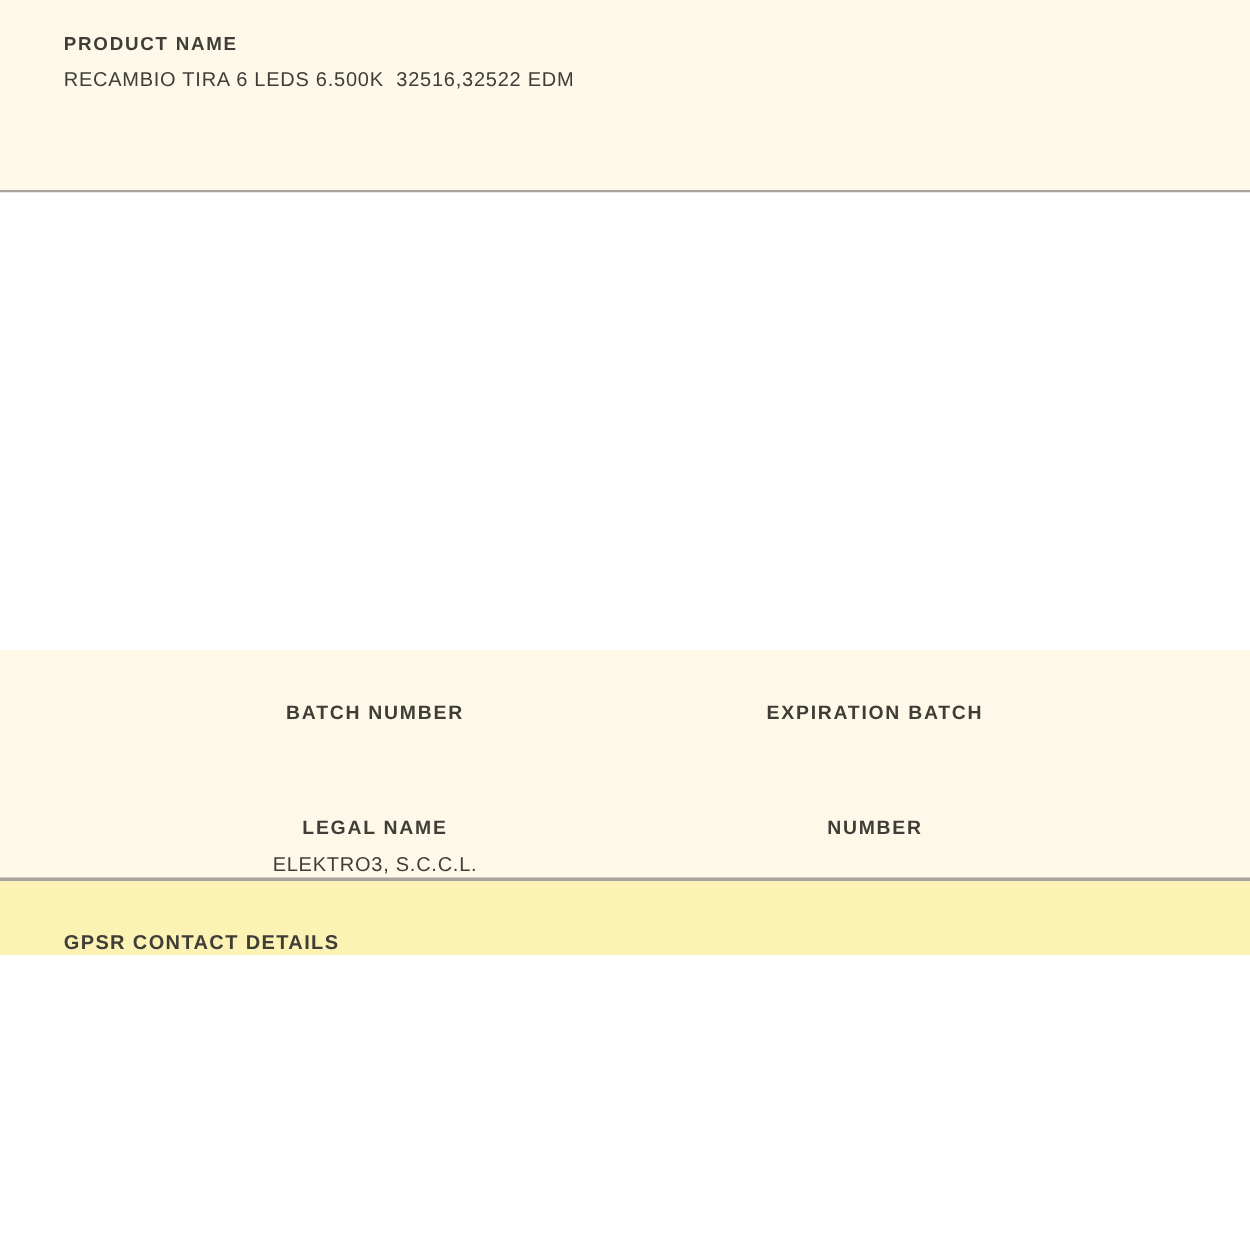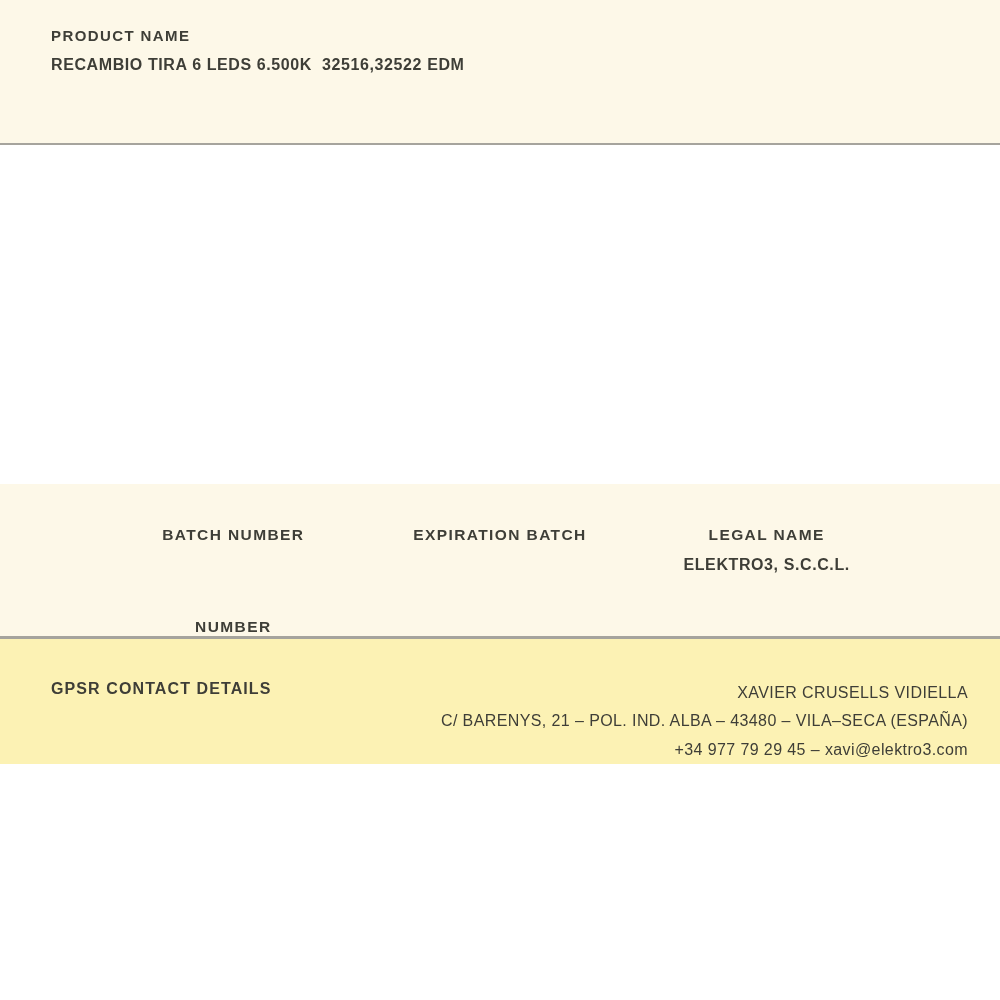--- a/index.html
+++ b/index.html
@@ -29,41 +29,40 @@
     font-size: 15px;
     font-weight: bold;
     letter-spacing: 1.4px;
     line-height: 18px;
   }
   .field-value {
     font-size: 16px;
     letter-spacing: 0.6px;
     line-height: 19px;
     white-space: pre;
-    font-weight: bold;
   }
   .section-top .field-value { margin-top: 10px; }
   .section-top .ean-block { margin-top: 44px; }
 
   
   .section-middle {
     height: 458px;
     background: #FFFFFF;
   }
 
   
   .section-fields {
     height: 199px;
     background: #FDF8E8;
     border-bottom: 3px solid #A6A49D;
     padding: 26px 100px 0 100px;
   }
   .fields-grid {
     display: grid;
-    grid-template-columns: 1fr 1fr 1fr;
+    grid-template-columns: 1fr 1fr;
     grid-template-rows: 92px auto;
     margin-top: 16px;
   }
   .field-cell { text-align: center; }
   .field-cell .field-label { font-size: 15.5px; }
   .field-cell .field-value { margin-top: 11px; white-space: normal; }
 
   
   .section-contact {
     flex: 1;
@@ -117,20 +116,15 @@
         <div class="field-value">ELEKTRO3, S.C.C.L.</div>
       </div>
       <div class="field-cell">
         <div class="field-label">NUMBER</div>
       </div>
     </div>
   </div>
 
   <div class="section-contact">
     <div class="gpsr-label">GPSR CONTACT DETAILS</div>
-    <div class="contact-lines">
-      <span class="contact-line">XAVIER CRUSELLS VIDIELLA</span>
-      <span class="contact-line">C/ BARENYS, 21 – POL. IND. ALBA – 43480 – VILA–SECA (ESPAÑA)</span>
-      <span class="contact-line">+34 977 79 29 45 – xavi@elektro3.com</span>
-    </div>
   </div>
 
 </div>
 
 </body></html>

